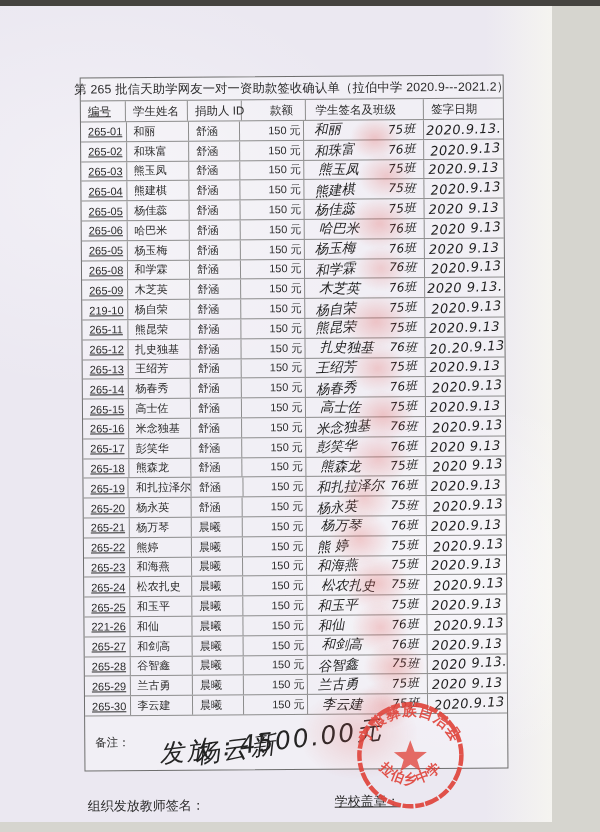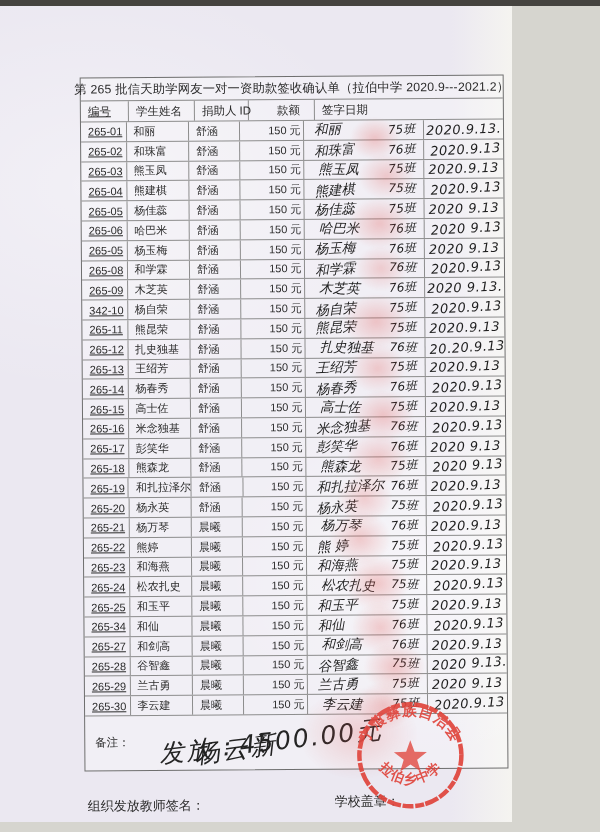--- a/index.html
+++ b/index.html
@@ -3,21 +3,21 @@
 <meta charset="utf-8">
 <style>
   html,body{margin:0;padding:0;}
   body{
     width:600px;height:832px;position:relative;overflow:hidden;
     background:#d6d5cf;
     font-family:"Liberation Sans","DejaVu Sans",sans-serif;
   }
   .top-strip{position:absolute;left:0;top:0;width:600px;height:6px;background:#45433f;}
   .paper{
-    position:absolute;left:0;top:6px;width:512px;height:816px;
+    position:absolute;left:0;top:6px;width:552px;height:816px;
     background:
       radial-gradient(ellipse 420px 300px at 18% 22%, rgba(255,255,255,.35), rgba(255,255,255,0) 70%),
       radial-gradient(ellipse 300px 260px at 85% 70%, rgba(255,255,255,.45), rgba(255,255,255,0) 70%),
       linear-gradient(to right, #ebe8f1 88%, #f5f4f0 100%),
       #ece9f2;
   }
   .doc{position:absolute;left:0;top:0;width:600px;height:816px;transform:rotate(-0.4deg);transform-origin:50% 50%;}
 
   
   .rtable{
@@ -55,21 +55,21 @@
   .trow:nth-child(2n) .hw-date{transform:rotate(-3deg) translateX(2px);}
   .trow:nth-child(4n) .sig-class{transform:rotate(2deg);}
 
   .remark-row{height:54px;display:flex;align-items:center;}
   .remark-label{font-size:11.5px;padding-left:10px;color:#2c2c2c;}
   .remark-value{font-size:25px;transform:rotate(-6deg);margin-left:28px;letter-spacing:2px;color:#242424;}
 
   
   .f-label{position:absolute;font-size:13px;color:#2c2c2c;white-space:nowrap;margin-top:44px;}
   .teacher-label{left:85px;top:746px;}
-  .stamp-label{left:332px;top:743px;}
+  .stamp-label{left:332px;top:743px;text-decoration:underline;}
   .teacher-sig{position:absolute;left:192px;top:726px;font-size:25px;transform:rotate(-7deg);letter-spacing:3px;color:#222;}
 
   
   .blob{
     position:absolute;border-radius:50%;pointer-events:none;
     background:radial-gradient(closest-side, rgba(226,88,84,.55), rgba(226,88,84,0));
     filter:blur(1px);
   }
   
   .stamp{position:absolute;left:351px;top:693px;opacity:.92;}
@@ -84,20 +84,21 @@
     <div class="doc">
 
       <div class="rtable">
         <div class="title-row">第 265 批信天助学网友一对一资助款签收确认单（拉伯中学 2020.9---2021.2）</div>
 
         <div class="hrow">
           <div class="cell c-no">编号</div>
           <div class="cell c-name">学生姓名</div>
           <div class="cell c-donor">捐助人 ID</div>
           <div class="cell c-amt">款额</div>
+          <div class="cell c-sig" style="padding-left:10px;">学生签名及班级</div>
           <div class="cell c-date" style="padding-left:7px;justify-content:flex-start;text-align:center;">签字日期</div>
         </div>
 
         <div id="rows">
             <div class="trow">
               <div class="cell c-no">265-01</div>
               <div class="cell c-name">和丽</div>
               <div class="cell c-donor">舒涵</div>
               <div class="cell c-amt">150 元</div>
               <div class="cell c-sig sigcell">
@@ -206,21 +207,21 @@
               <div class="cell c-amt">150 元</div>
               <div class="cell c-sig sigcell">
                 <span class="hw sig-name">木芝英</span>
                 <span class="hw sig-class">76班</span>
               </div>
               <div class="cell c-date datecell">
                 <span class="hw hw-date">2020 9.13.</span>
               </div>
             </div>
             <div class="trow">
-              <div class="cell c-no">342-10</div>
+              <div class="cell c-no">219-10</div>
               <div class="cell c-name">杨自荣</div>
               <div class="cell c-donor">舒涵</div>
               <div class="cell c-amt">150 元</div>
               <div class="cell c-sig sigcell">
                 <span class="hw sig-name">杨自荣</span>
                 <span class="hw sig-class">75班</span>
               </div>
               <div class="cell c-date datecell">
                 <span class="hw hw-date">2020.9.13</span>
               </div>
@@ -414,21 +415,21 @@
               <div class="cell c-amt">150 元</div>
               <div class="cell c-sig sigcell">
                 <span class="hw sig-name">和玉平</span>
                 <span class="hw sig-class">75班</span>
               </div>
               <div class="cell c-date datecell">
                 <span class="hw hw-date">2020.9.13</span>
               </div>
             </div>
             <div class="trow">
-              <div class="cell c-no">265-34</div>
+              <div class="cell c-no">221-26</div>
               <div class="cell c-name">和仙</div>
               <div class="cell c-donor">晨曦</div>
               <div class="cell c-amt">150 元</div>
               <div class="cell c-sig sigcell">
                 <span class="hw sig-name">和仙</span>
                 <span class="hw sig-class">76班</span>
               </div>
               <div class="cell c-date datecell">
                 <span class="hw hw-date">2020.9.13</span>
               </div>

